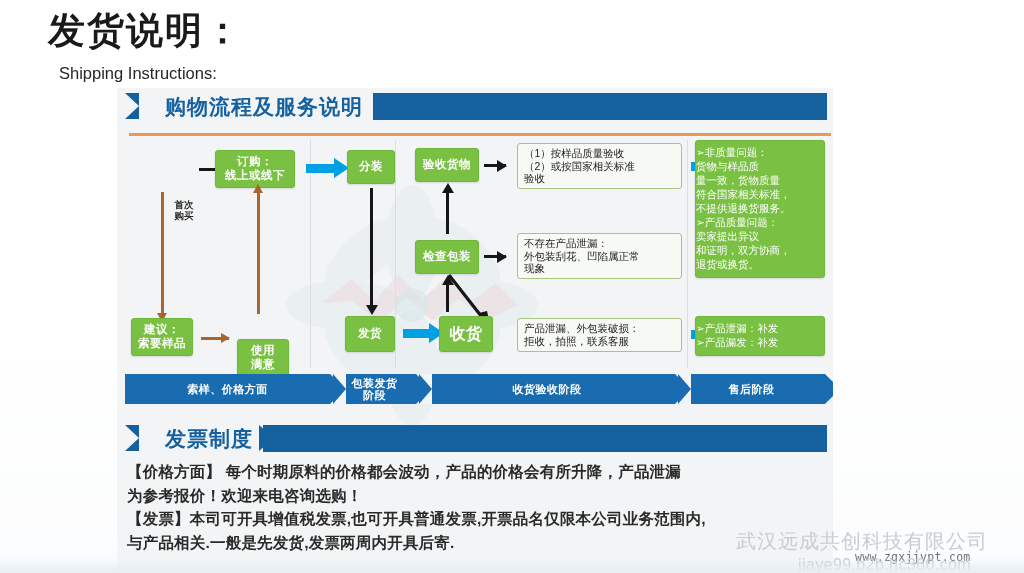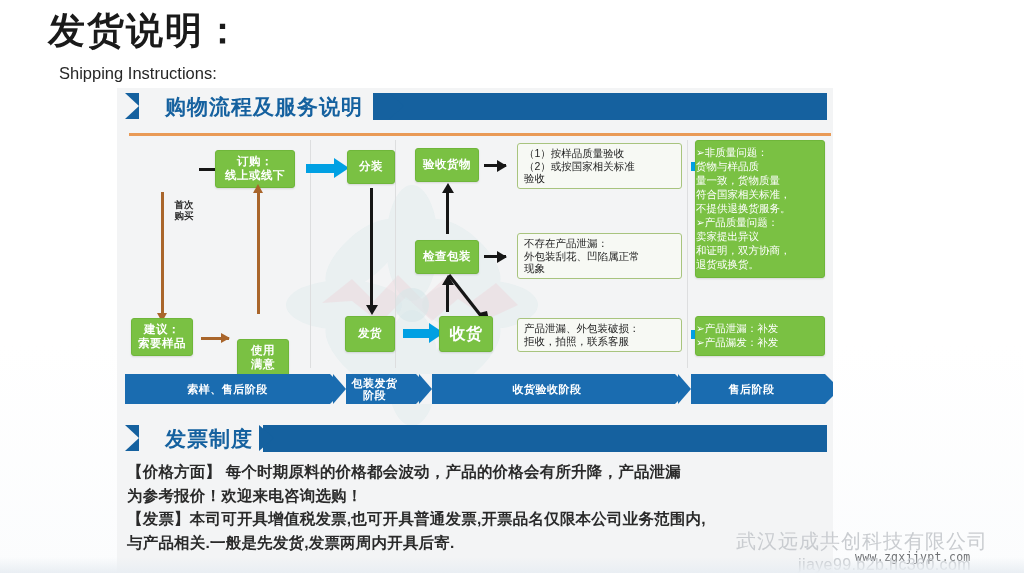--- a/index.html
+++ b/index.html
@@ -474,21 +474,21 @@
 拒收，拍照，联系客服</span>
     </div>
     <div class="arr-cyan" style="left:574px; top:242px; width:14px;"></div>
     <div class="gtext" style="left:578px; top:228px; width:130px; font-size:10.5px;">
       <span style="white-space:pre-line;">➢产品泄漏：补发
 ➢产品漏发：补发</span>
     </div>
 
     <div class="stage-row">
       <div class="stage" style="left:0px; width:205px; border-radius:0;">
-        <span style="white-space:pre-line;">索样、售后阶段</span>
+        <span style="white-space:pre-line;">索样、价格方面</span>
         <span class="tip"></span>
       </div>
       <div class="stage" style="left:208px; width:83px;">
         <span class="cut"></span>
         <span style="white-space:pre-line;">包装发货
 阶段</span>
         <span class="tip"></span>
       </div>
       <div class="stage" style="left:294px; width:256px;text-align:right;">
         <span class="cut"></span>

